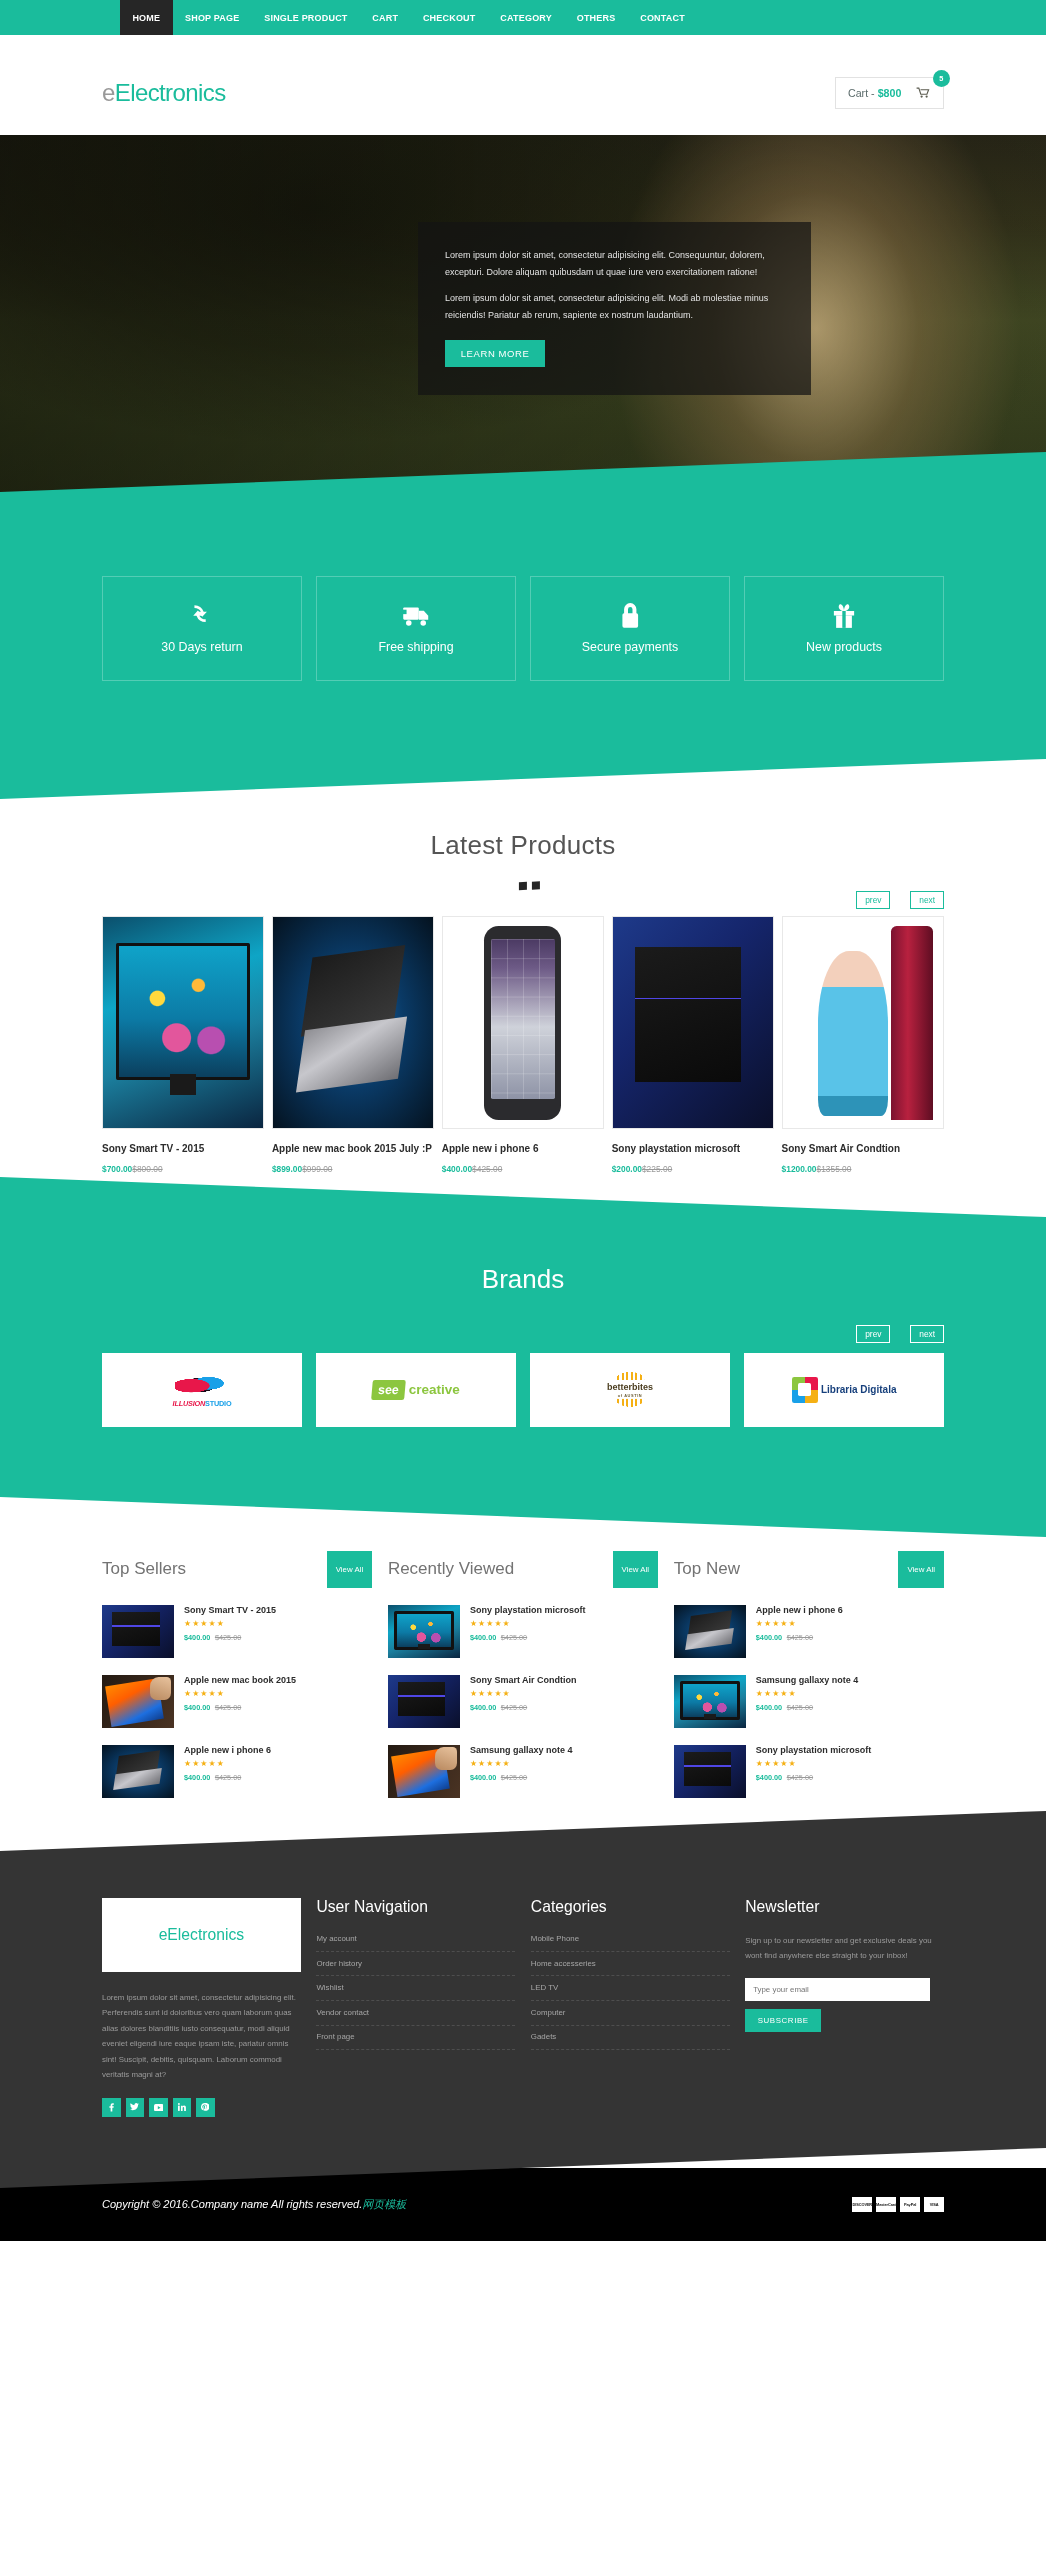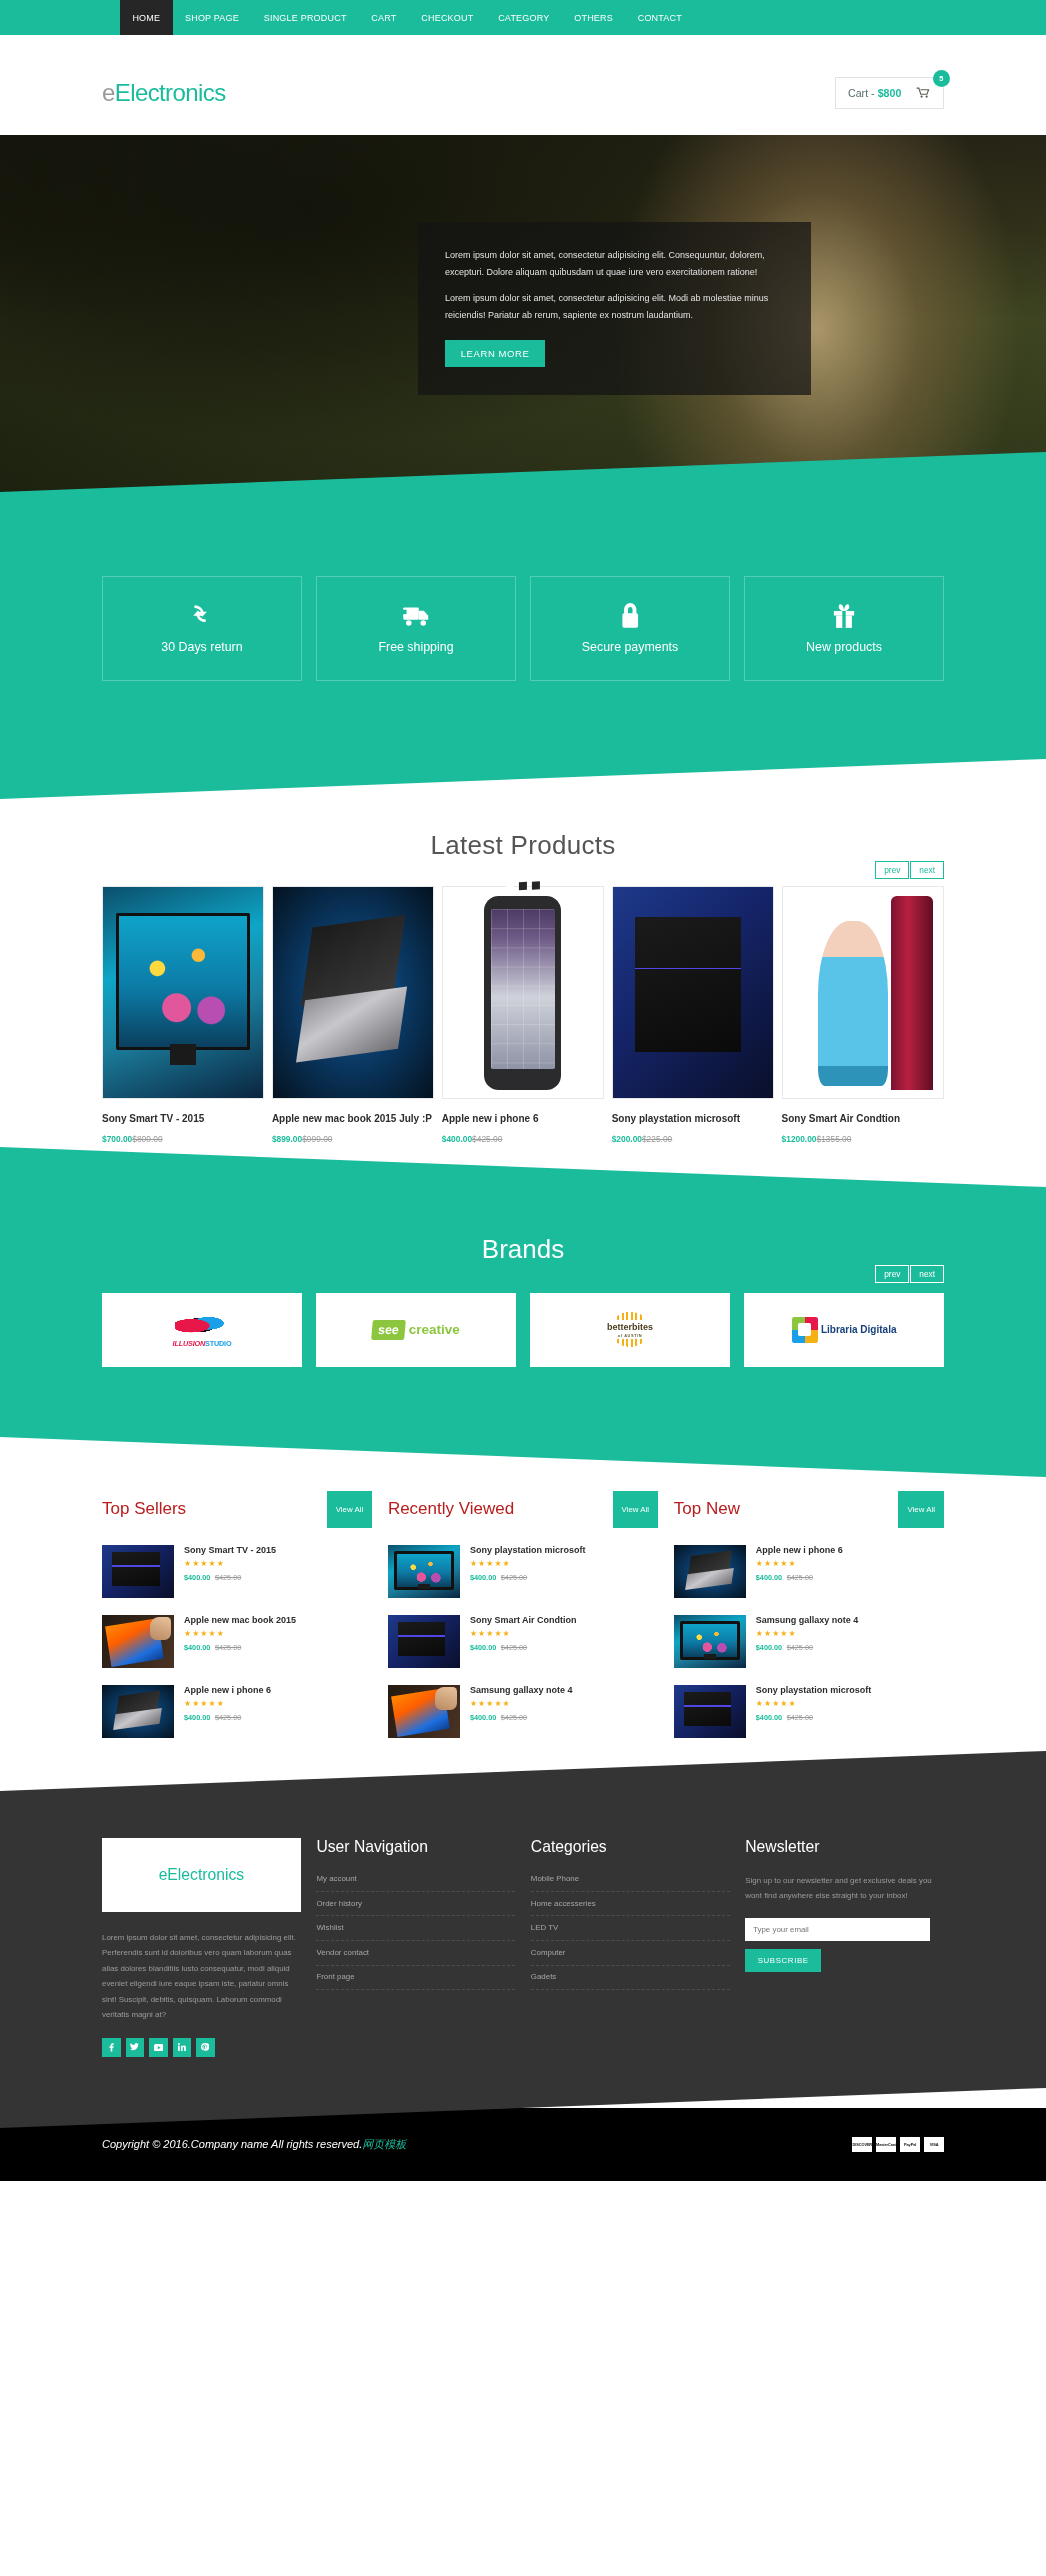--- a/index.html
+++ b/index.html
@@ -10,21 +10,21 @@
     color: #333;
     overflow-x: hidden;
   }
   .wrap { width: 842px; margin: 0 auto; position: relative; }
 
   
   .topbar { background:#1abc9c; height:35px; position:relative; z-index:50; }
   .topbar-inner { width:1046px; margin:0 auto; display:flex; align-items:stretch; height:35px; padding-left:120px; }
   .nav-item {
     display:flex; align-items:center; padding:0 12.4px;
-    color:#ffffff; font-size:9px; font-weight:400; letter-spacing:0.2px;
+    color:#ffffff; font-size:9px; font-weight:700; letter-spacing:0.2px;
     text-transform:uppercase; cursor:pointer; white-space:nowrap;
   }
   .nav-item.active { background:#262626; }
 
   
   .logobar { background:#fff; height:100px; position:relative; }
   .logobar .wrap { height:116px; display:flex; align-items:center; justify-content:space-between; }
   .logo { font-size:24px; font-weight:400; letter-spacing:-0.6px; }
   .logo .e { color:#999; }
   .logo .rest { color:#1abc9c; }
@@ -80,21 +80,21 @@
   .feature {
     flex:1; border:0.6px solid rgba(255,255,255,.25);
     padding:21.3px 5.6px 26px; text-align:center; color:#fff; cursor:pointer;
   }
   .feature .f-ico { height:35px; display:flex; align-items:center; justify-content:center; margin-bottom:6.7px; }
   .feature .f-label { font-size:12.4px; font-weight:300; }
 
   
   .latest { background:#fff; padding:51px 0 34px; }
   .sec-title { text-align:center; font-size:26px; font-weight:300; color:#555; letter-spacing:0.3px; }
-  .carousel-nav { display:flex; gap:1px; justify-content:flex-end; }
+  .carousel-nav { display:flex; gap:20px; justify-content:flex-end; margin-top:30px; }
   .cbtn {
     border:0.6px solid #1abc9c; color:#1abc9c; background:#fff;
     font-size:8.4px; padding:2.8px 7.9px; cursor:pointer; font-family:inherit;
   }
   .prodrow { display:flex; gap:7.9px; margin-top:7.9px; align-items:flex-start; }
   .prod { width:162px; cursor:pointer; }
   .prod .img { height:213px; border:0.6px solid #e8e8e8; overflow:hidden; position:relative; background:#fff; }
   .prod .name { font-size:10px; font-weight:700; color:#2c2c2c; margin-top:12.4px; line-height:1.35; }
   .prod .prices { margin-top:9px; font-size:8.4px; }
   .prod .np { color:#1abc9c; font-weight:700; }
@@ -112,21 +112,21 @@
     flex:1; height:74px; background:#fff; border:0.6px solid rgba(255,255,255,.5);
     display:flex; align-items:center; justify-content:center; cursor:pointer; overflow:hidden;
   }
   .cbtn.onteal { border-color:#fff; color:#fff; background:transparent; }
 
   
   .lists { background:#fff; padding:34px 0 39px; }
   .lists .wrap { display:flex; gap:15.7px; }
   .col { flex:1; }
   .col-head { display:flex; align-items:center; justify-content:space-between; margin-bottom:17px; }
-  .col-head h3 { font-size:17px; font-weight:300; color:#b91c1c; }
+  .col-head h3 { font-size:17px; font-weight:300; color:#737373; }
   .viewall { background:#1abc9c; color:#fff; font-size:7.9px; padding:14px 9px; border:none; cursor:pointer; font-family:inherit; }
   .mini { display:flex; gap:10px; margin-bottom:17px; cursor:pointer; }
   .mini .mimg { width:72px; height:53px; flex:none; overflow:hidden; background:#111; position:relative; }
   .mini .mname { font-size:9px; font-weight:700; color:#2c2c2c; }
   .stars { color:#f5b014; font-size:7.9px; letter-spacing:1.1px; margin:4.5px 0 5px; }
   .mini .mprices { font-size:7.3px; }
   .mini .np { color:#1abc9c; font-weight:700; }
   .mini .op { color:#9a9a9a; text-decoration:line-through; margin-left:4.5px; }
 
   

